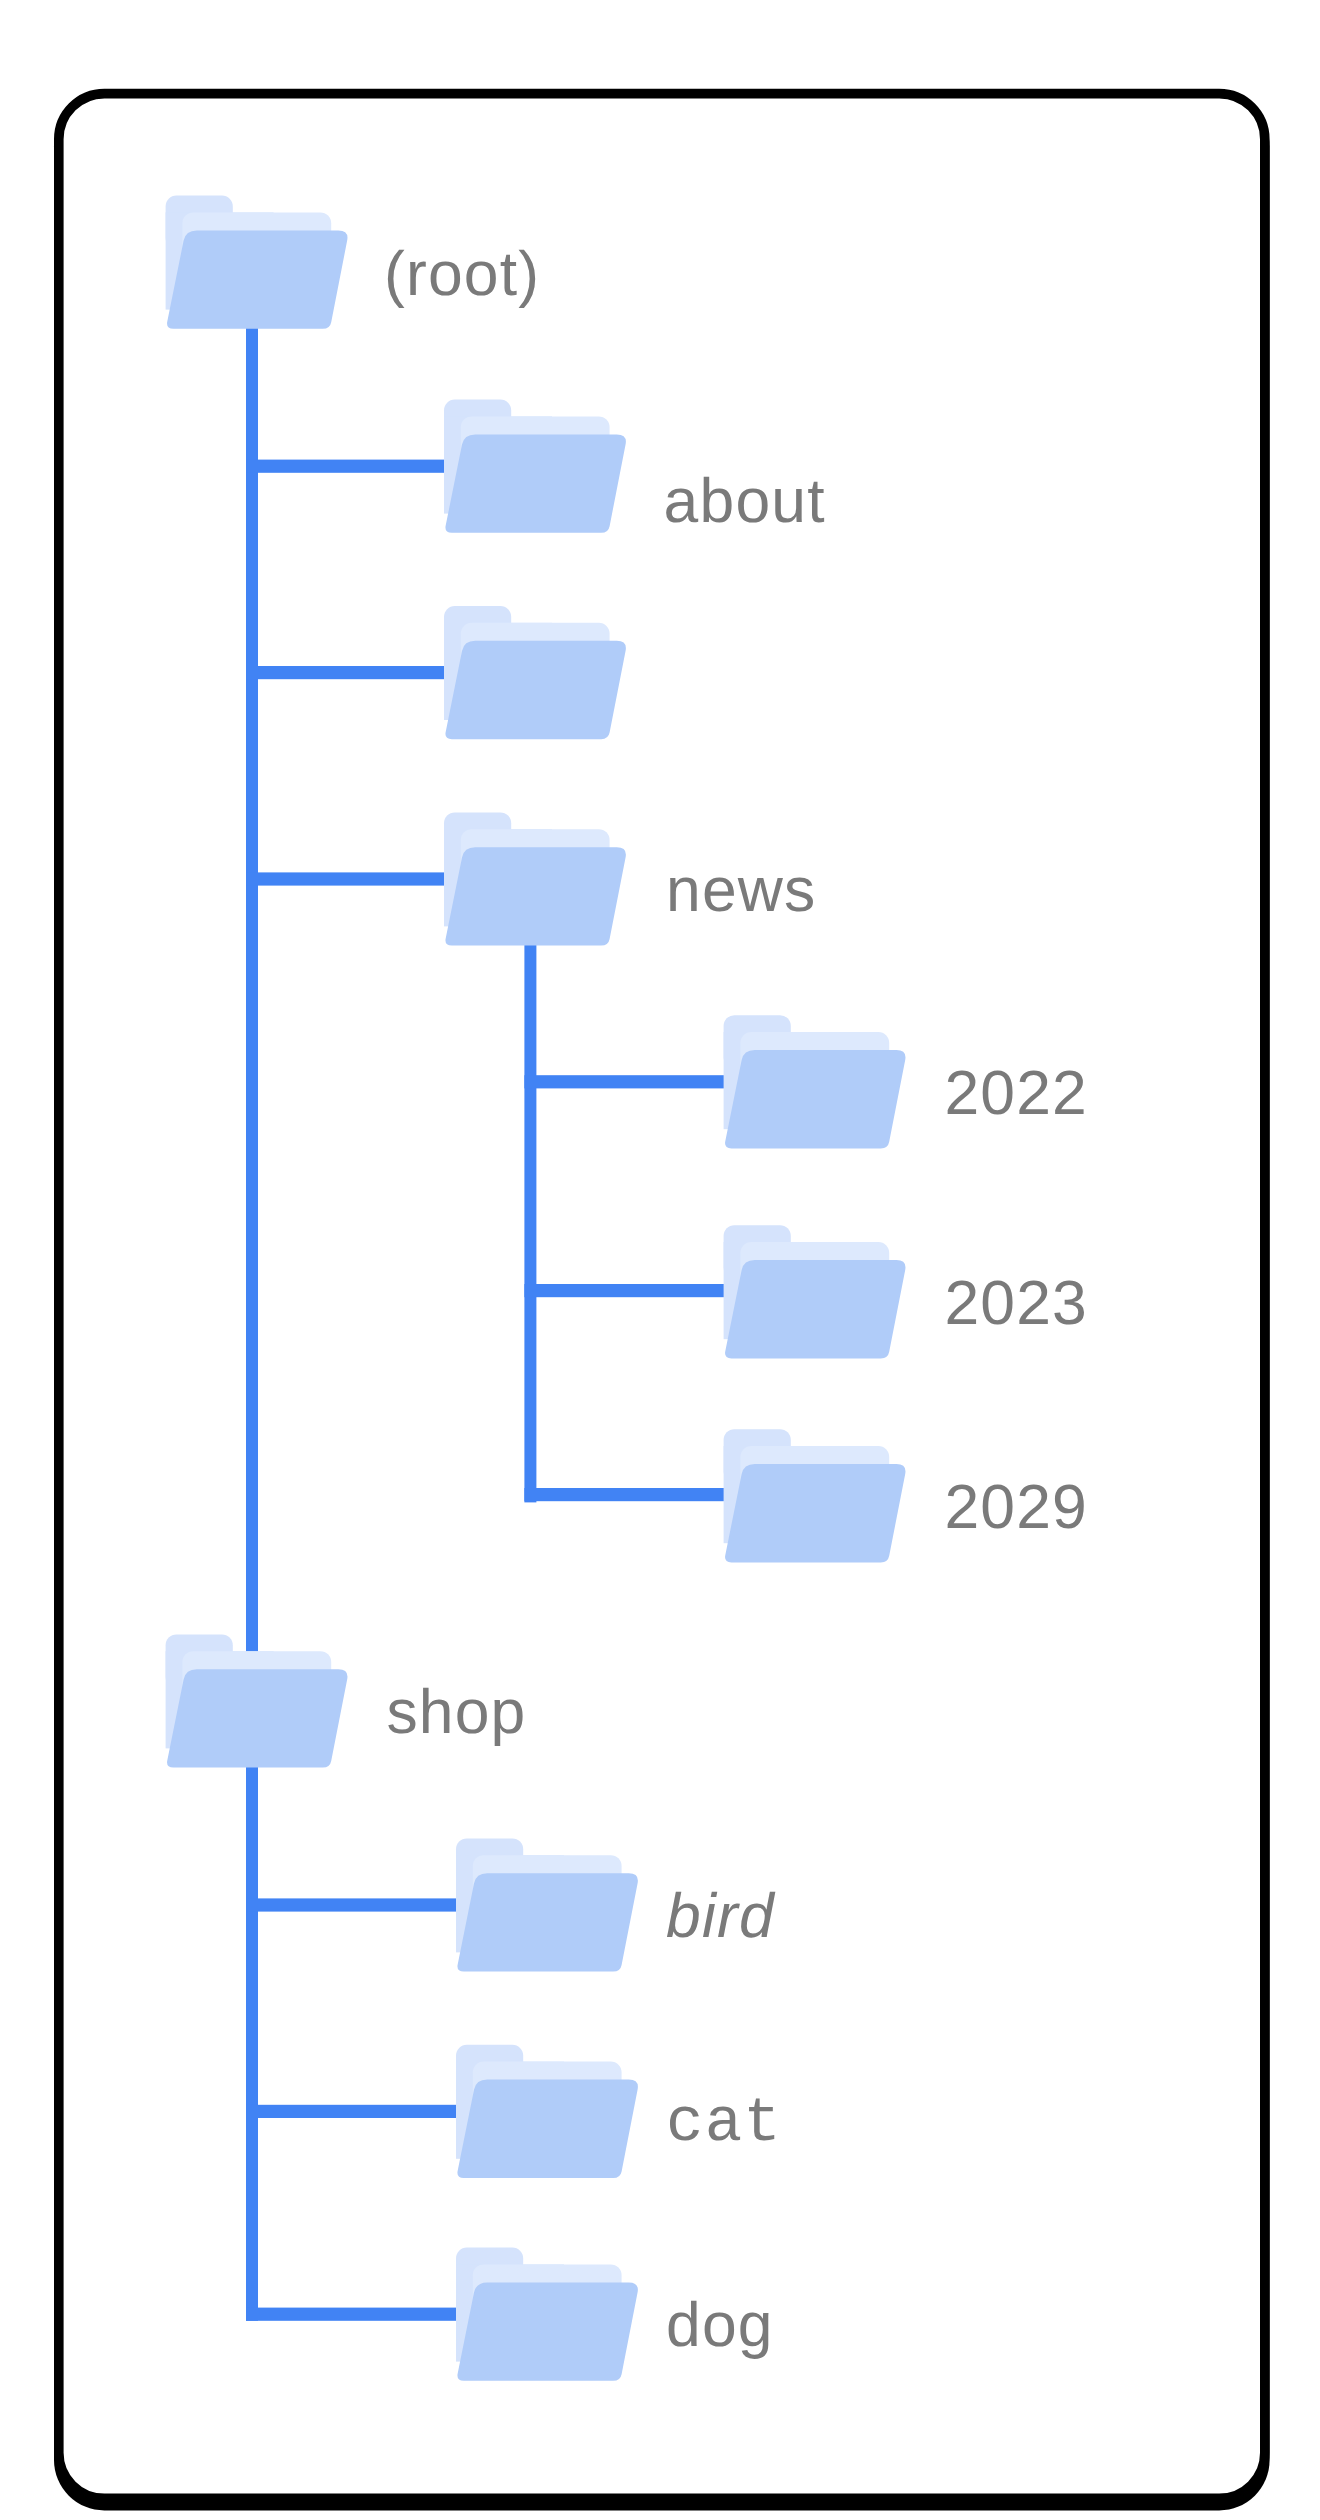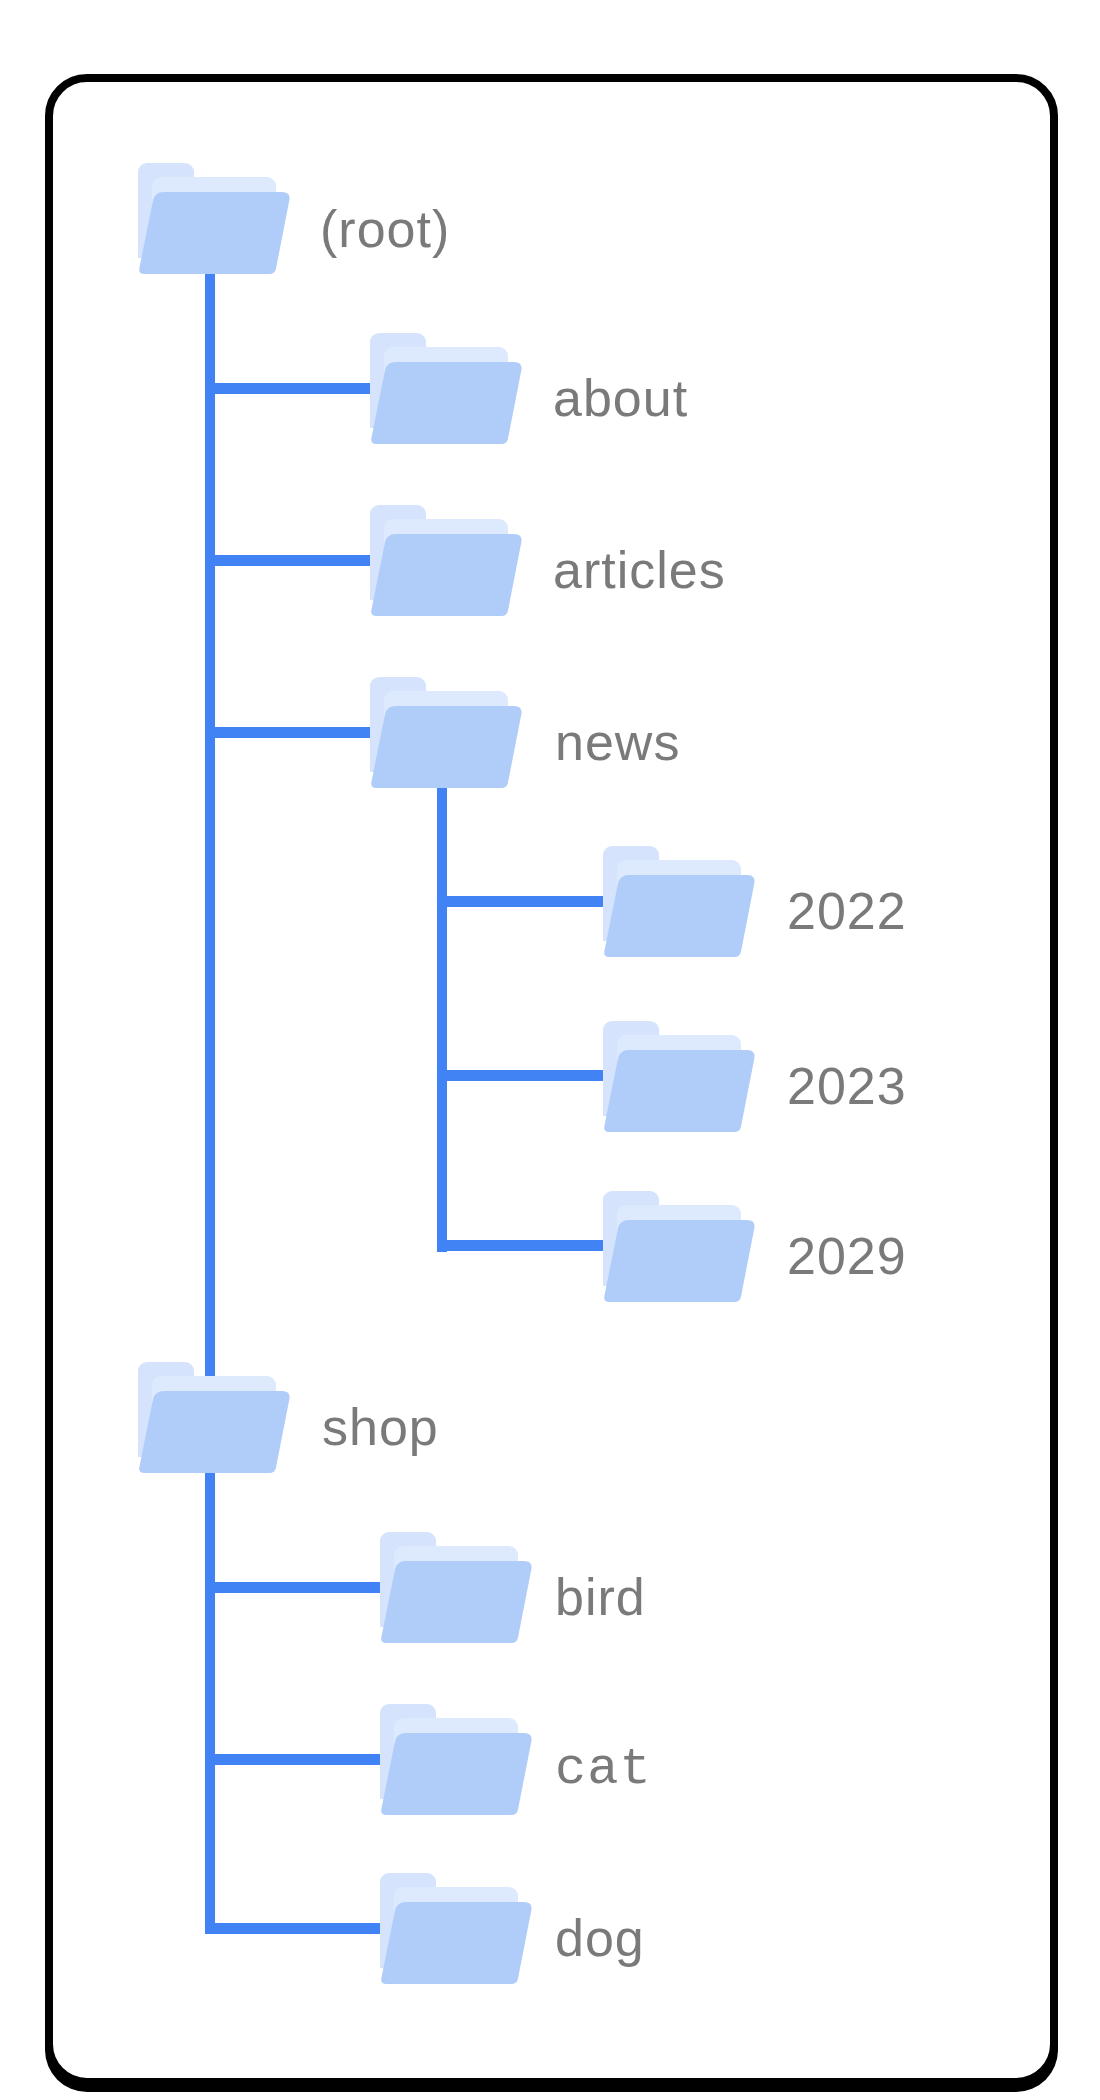--- a/index.html
+++ b/index.html
@@ -78,24 +78,23 @@
       <use href="#folderShape"></use>
     </svg>
   <svg class="folder" viewBox="0 0 154 113" style="left:380px;top:1674px;">
       <use href="#folderShape"></use>
     </svg>
   <svg class="folder" viewBox="0 0 154 113" style="left:380px;top:1843px;">
       <use href="#folderShape"></use>
     </svg>
 
   <div class="lbl" style="left:320px;top:170px;">(root)</div>
-  <div class="lbl" style="left:553px;top:339px;">about</div>
-  <div class="lbl" style="left:553px;top:511px;">articles</div>
+  <div class="lbl" style="left:553px;top:359px;">about</div>
   <div class="lbl" style="left:555px;top:683px;">news</div>
   <div class="lbl" style="left:787px;top:852px;">2022</div>
   <div class="lbl" style="left:787px;top:1027px;text-align:right;">2023</div>
   <div class="lbl" style="left:787px;top:1197px;">2029</div>
   <div class="lbl" style="left:322px;top:1368px;text-align:center;">shop</div>
-  <div class="lbl" style="left:555px;top:1538px;">bird</div>
+  <div class="lbl" style="left:555px;top:1538px;font-style:italic;">bird</div>
   <div class="lbl" style="left:555px;top:1711px;font-family:Liberation Mono, monospace;">cat</div>
   <div class="lbl" style="left:555px;top:1879px;text-align:right;">dog</div>
 
 </div>
 
 </body></html>

